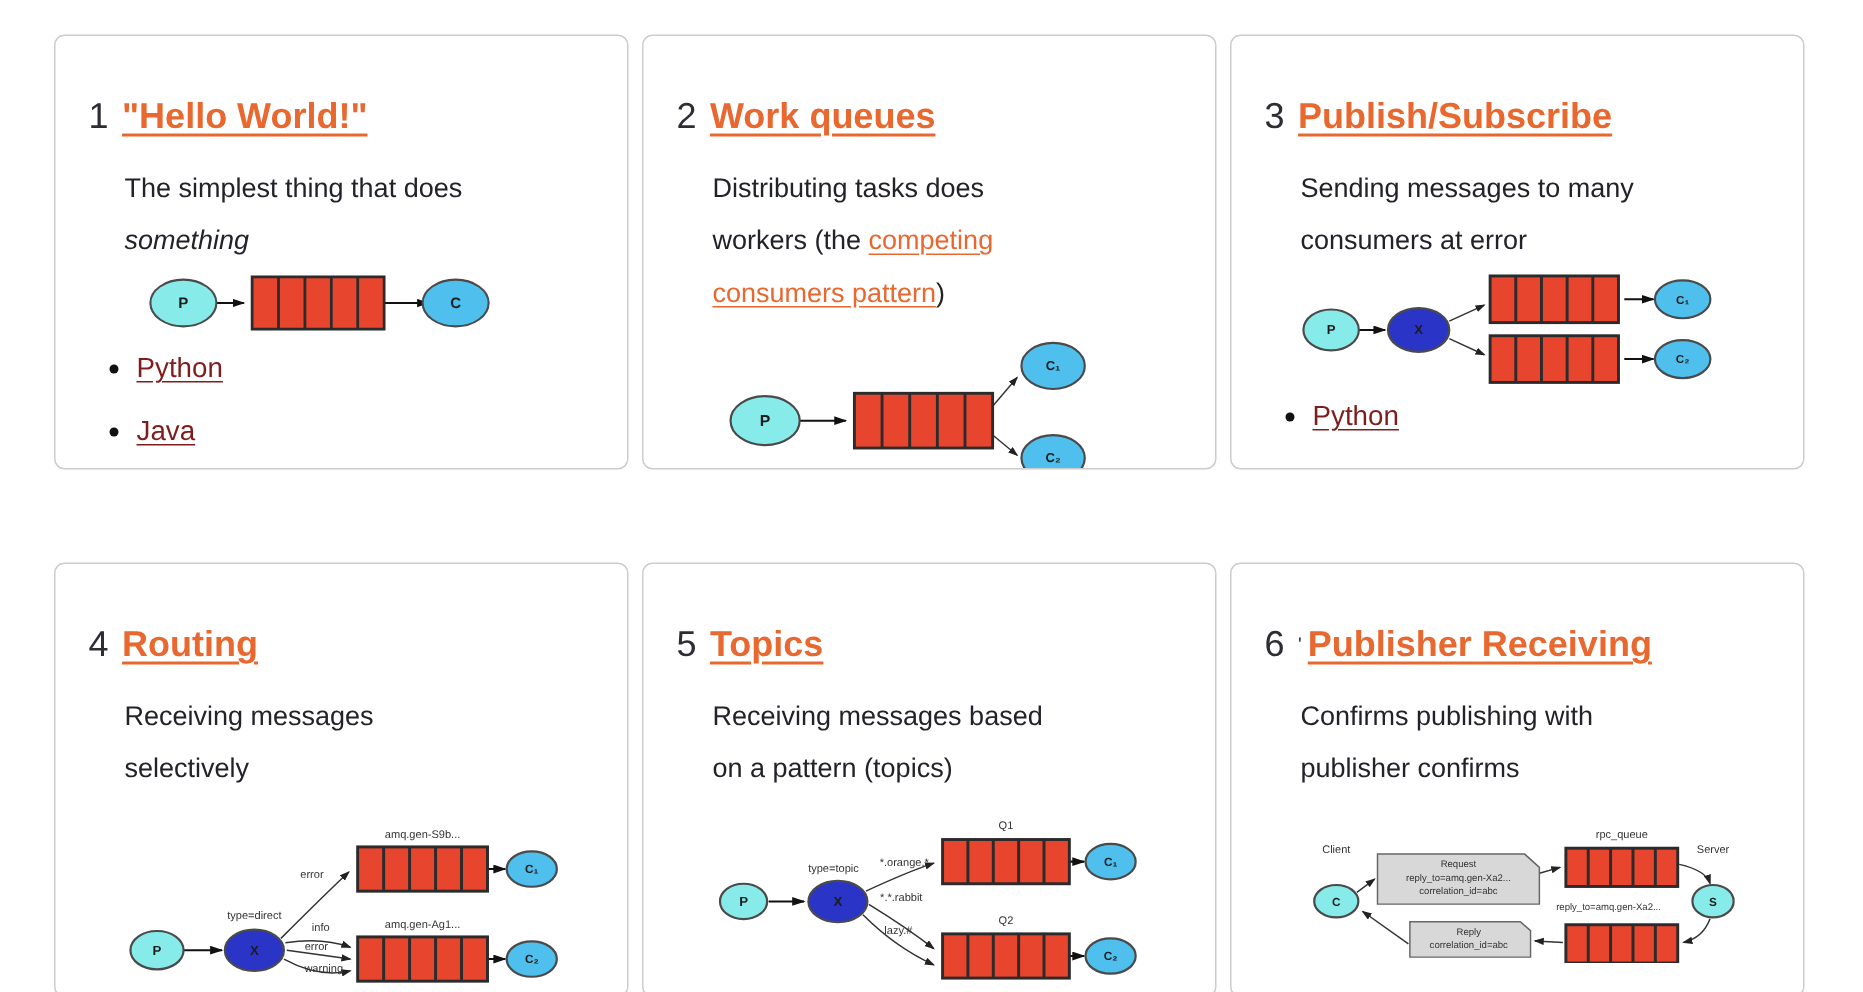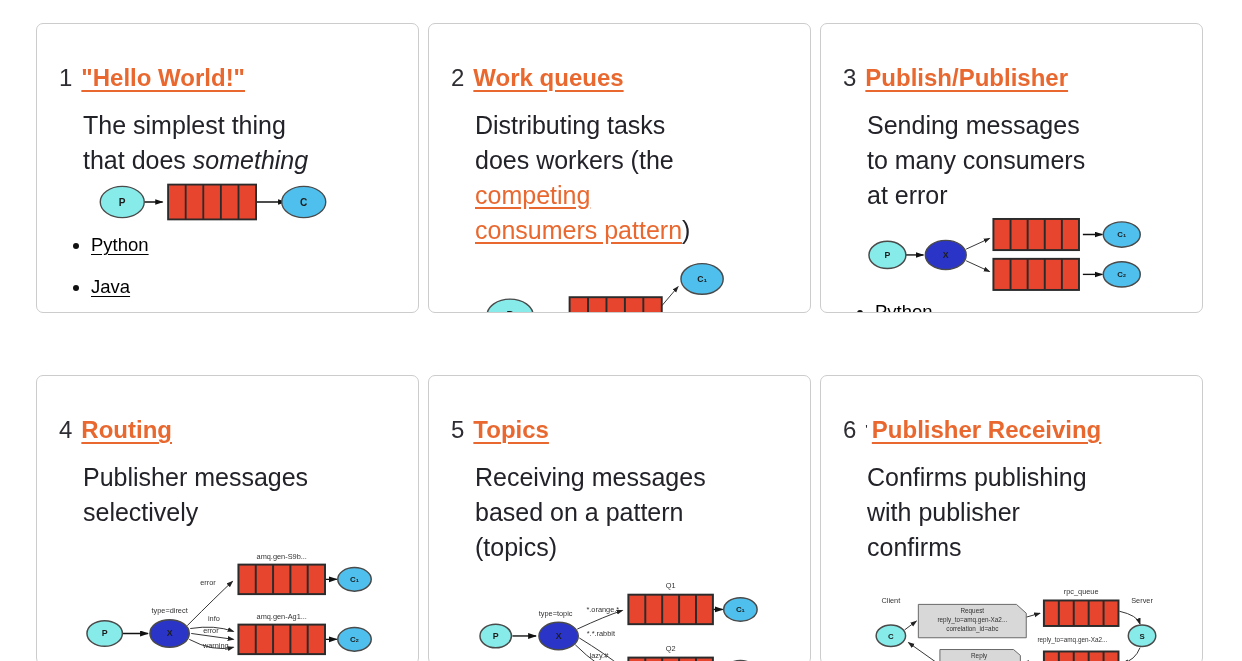--- a/index.html
+++ b/index.html
@@ -8,27 +8,27 @@
   .grid { position:absolute; left:36px; display:flex; gap:9px; }
   .grid.row1 { top:23px; }
   .grid.row2 { top:375px; }
   .card { width:383px; height:290px; background:#fff; border:1px solid #cccccc;
     border-radius:7px; overflow:hidden; padding:40px 18px 0 22px; flex:none; }
   .card-head { font-size:24px; line-height:28px; color:#2d2d33; white-space:nowrap; }
   .card-head .num { font-weight:400; margin-right:9px; }
   .card-head .artifact { font-size:13px; vertical-align:top; margin-right:4px; color:#2d2d33; }
   .card-head a.title { color:#e8682f; font-weight:700; text-decoration:underline;
     text-underline-offset:4px; text-decoration-thickness:2px; }
-  .desc { margin:16px 0 0 24px; width:238px; font-size:25px; line-height:35px;
+  .desc { margin:16px 0 0 24px; width:238px; font-size:18px; line-height:35px;
     color:#222229; }
   .desc em { font-style:italic; }
   .desc a { color:#e8682f; text-decoration:underline; text-underline-offset:3px; }
   .lang-list { list-style:disc; margin-left:32px; color:#111; }
   .lang-list li { font-size:18.5px; height:22px; margin-bottom:20px; }
-  .lang-list a { color:#000000; text-underline-offset:3px;margin-top:30px; }
+  .lang-list a { color:#7f1d1d; text-underline-offset:3px;margin-top:30px; }
   .mt10 { margin-top:10px; } .mt2 { margin-top:2px; } .mt6 { margin-top:6px; } .mt8 { margin-top:8px; }
   .diagram { display:block; }
   .d1 { margin-left:34px; }
   .d2 { margin-left:32px; }
   .d3 { margin-left:24px; }
   .d4 { margin-left:26px; }
   .d5 { margin-left:28px; }
   .d6 { margin-left:18px; }
   
   .p-node { fill:#86ebe9; stroke:#4a4a4a; stroke-width:1.5; }
@@ -114,21 +114,21 @@
       </g>
       <ellipse class="c-node" cx="228" cy="26" rx="22" ry="16"></ellipse>
       <text class="node-sm" x="228" y="29">C₁</text>
       <ellipse class="c-node" cx="228" cy="90" rx="22" ry="16"></ellipse>
       <text class="node-sm" x="228" y="93">C₂</text>
     </svg>
   </div>
 
   <div class="card">
     <div class="card-head">
-      <span class="num">3</span><a class="title" href="#">Publish/Publisher</a>
+      <span class="num">3</span><a class="title" href="#">Publish/Subscribe</a>
     </div>
     <p class="desc">
       <span>Sending messages to many consumers at error</span>
     </p>
     <svg class="diagram d3" width="282" height="80" viewBox="0 0 290 82">
       <line class="edge" x1="40" y1="43" x2="58" y2="43"></line>
       <line class="edge-thin" x1="102" y1="37" x2="126" y2="26"></line>
       <line class="edge-thin" x1="102" y1="49" x2="126" y2="60"></line>
       <line class="edge" x1="222" y1="22" x2="242" y2="22"></line>
       <line class="edge" x1="222" y1="63" x2="242" y2="63"></line>
@@ -162,21 +162,21 @@
   </div>
 </div>
 
 <div class="grid row2">
 
   <div class="card">
     <div class="card-head">
       <span class="num">4</span><a class="title" href="#">Routing</a>
     </div>
     <p class="desc">
-      <span>Publisher messages selectively</span>
+      <span>Receiving messages selectively</span>
     </p>
     <svg class="diagram d4 mt8" width="300" height="126" viewBox="0 0 305 128">
       <line class="edge" x1="38" y1="97" x2="64" y2="97"></line>
       <path class="edge-thin" d="M104,89 Q135,58 150,44"></path>
       <path class="edge-thin" d="M107,92 Q132,88 151,95"></path>
       <line class="edge-thin" x1="108" y1="97" x2="151" y2="103"></line>
       <path class="edge-thin" d="M106,103 Q130,116 151,111"></path>
       <line class="edge" x1="244" y1="42" x2="256" y2="42"></line>
       <line class="edge" x1="244" y1="103" x2="256" y2="103"></line>
       <ellipse class="p-node" cx="20" cy="97" rx="18" ry="13"></ellipse>

